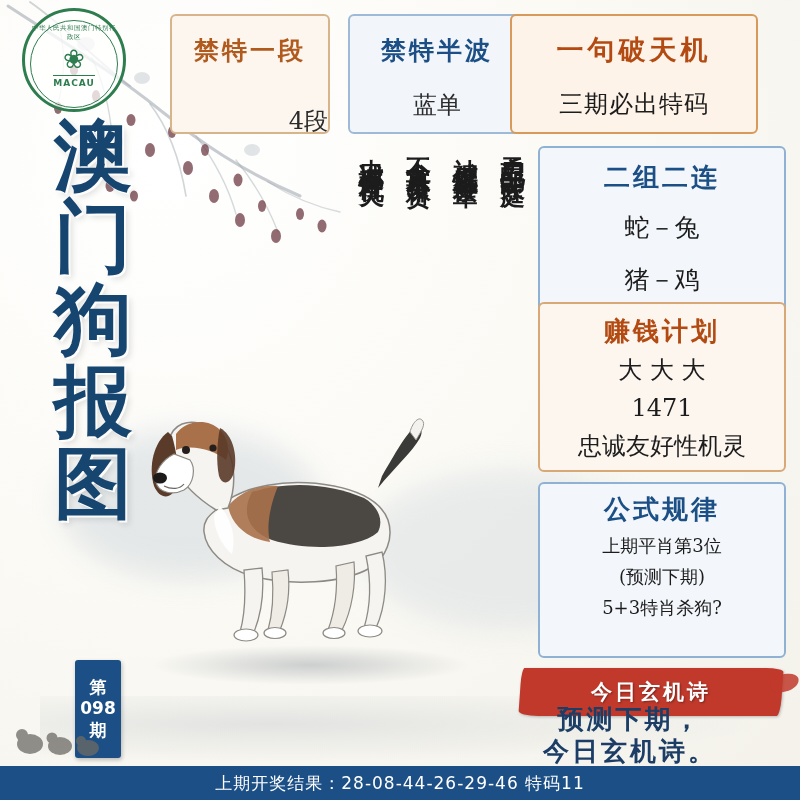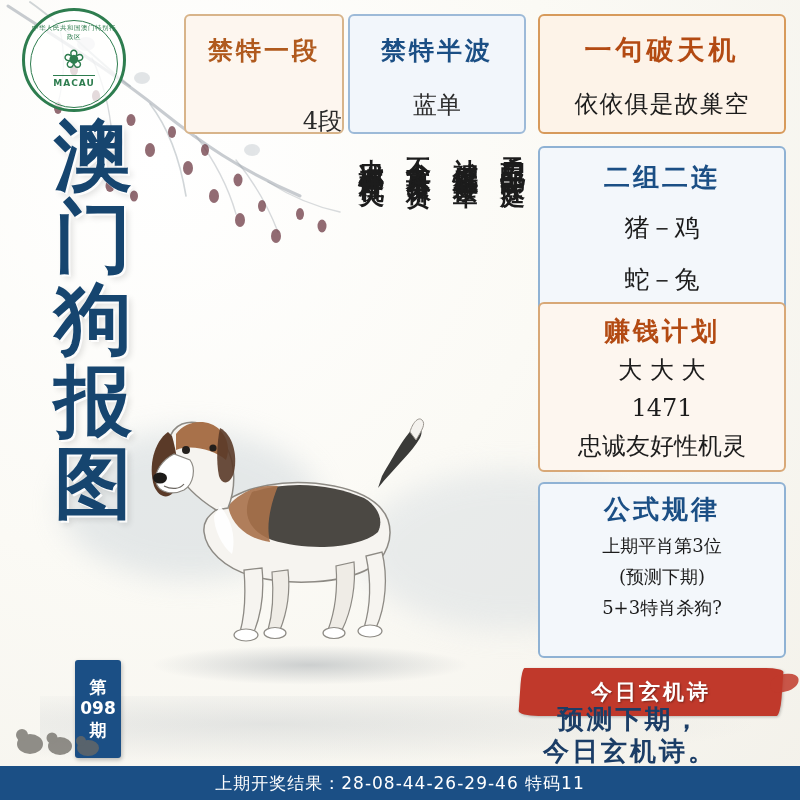--- a/index.html
+++ b/index.html
@@ -102,33 +102,33 @@
     font-family:"DejaVu Serif","Liberation Serif",serif;
   }
   .card .hd{
     font-size:25px;font-weight:bold;letter-spacing:3px;
   }
   .card .bd{
     font-size:23px;
   }
 
   
-  #card-ban-section{left:184px;top:14px;width:160px;height:120px;
+  #card-ban-section{left:170px;top:14px;width:160px;height:120px;
     background:#fdf6ef;border-color:#d8b48a;padding-top:18px;}
   #card-ban-section .hd{color:#b05a1e;}
   #card-ban-section .bd{color:#2b2b2b;margin-top:38px;font-size:24px;text-align:right;}
 
   
   #card-ban-wave{left:348px;top:14px;width:178px;height:120px;
     background:#f2f6fb;border-color:#9dbad8;padding-top:18px;}
   #card-ban-wave .hd{color:#1b4f85;}
   #card-ban-wave .bd{color:#2b2b2b;margin-top:22px;font-size:24px;}
 
   
-  #card-oracle{left:538px;top:14px;width:248px;height:120px;
+  #card-oracle{left:510px;top:14px;width:248px;height:120px;
     background:#fdf3e8;border-color:#d79a5b;padding-top:16px;}
   #card-oracle .hd{color:#b34a12;font-size:27px;letter-spacing:4px;}
   #card-oracle .bd{color:#1c1c1c;margin-top:20px;font-size:24px;letter-spacing:1px;}
 
   
   #card-pairs{left:538px;top:146px;width:248px;height:174px;
     background:#f3f7fb;border-color:#8fb2d4;padding-top:12px;}
   #card-pairs .hd{color:#1b4f85;font-size:26px;}
   #card-pairs .bd{color:#1c1c1c;font-size:25px;margin-top:14px;line-height:1.5;}
 
@@ -336,27 +336,27 @@
     <div class="bd">4段</div>
   </div>
 
   <div class="card" id="card-ban-wave">
     <div class="hd">禁特半波</div>
     <div class="bd">蓝单</div>
   </div>
 
   <div class="card" id="card-oracle">
     <div class="hd">一句破天机</div>
-    <div class="bd">依依俱是故巢空</div>
+    <div class="bd">三期必出特码</div>
   </div>
 
   <div class="card" id="card-pairs">
     <div class="hd">二组二连</div>
+    <div class="bd">蛇－兔</div>
     <div class="bd">猪－鸡</div>
-    <div class="bd">蛇－兔</div>
   </div>
 
   <div class="card" id="card-plan">
     <div class="hd">赚钱计划</div>
     <div class="bd">大 大 大</div>
     <div class="bd">1471</div>
     <div class="bd">忠诚友好性机灵</div>
   </div>
 
   <div class="card" id="card-formula">

